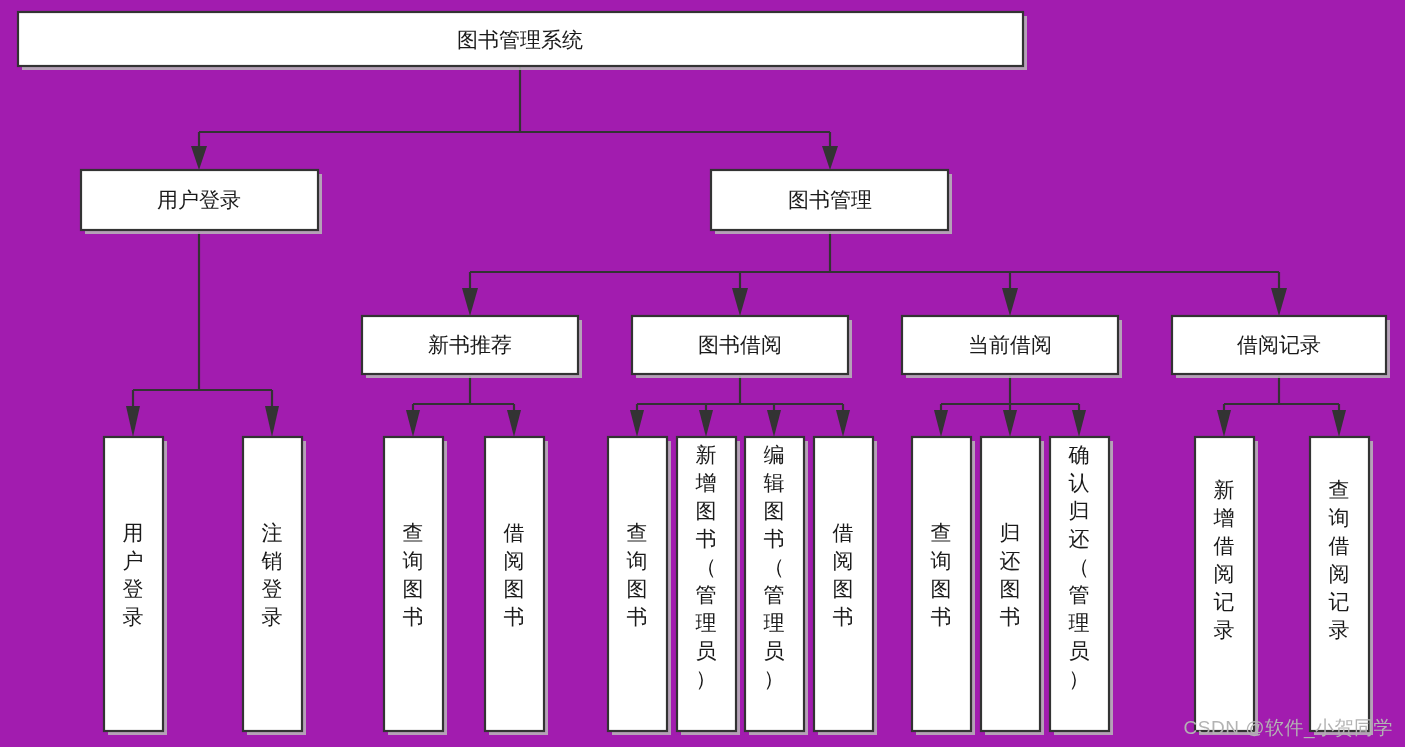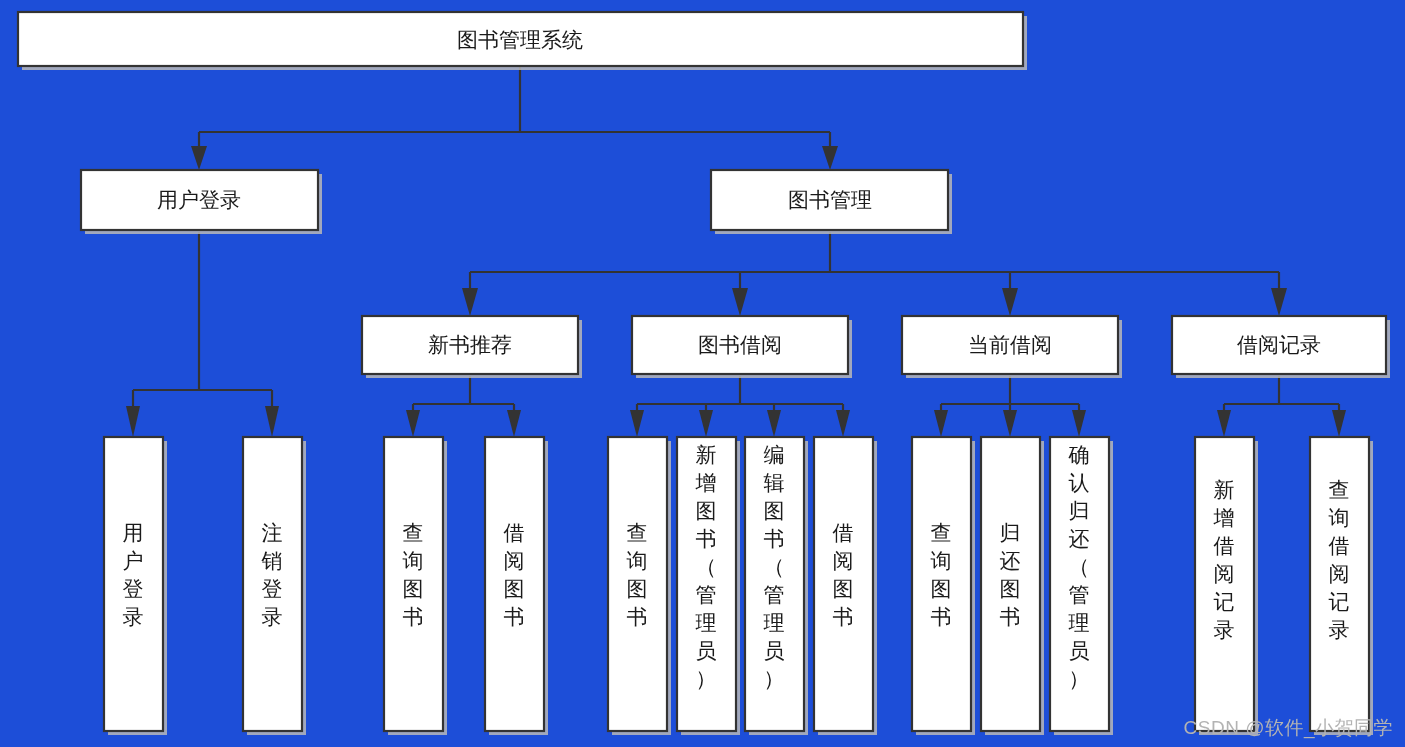--- a/index.html
+++ b/index.html
@@ -7,21 +7,21 @@
     padding: 0;
     background: #ffffff;
   }
   body {
     font-family: "Liberation Sans", "DejaVu Sans", sans-serif;
   }
   #diagram-root {
     position: relative;
     width: 1405px;
     height: 747px;
-    background: #1d4ed8;
+    background: #a21caf;
     overflow: hidden;
   }
   svg#flow-svg {
     position: absolute;
     left: 0;
     top: 0;
     width: 1405px;
     height: 747px;
     display: block;
   }

